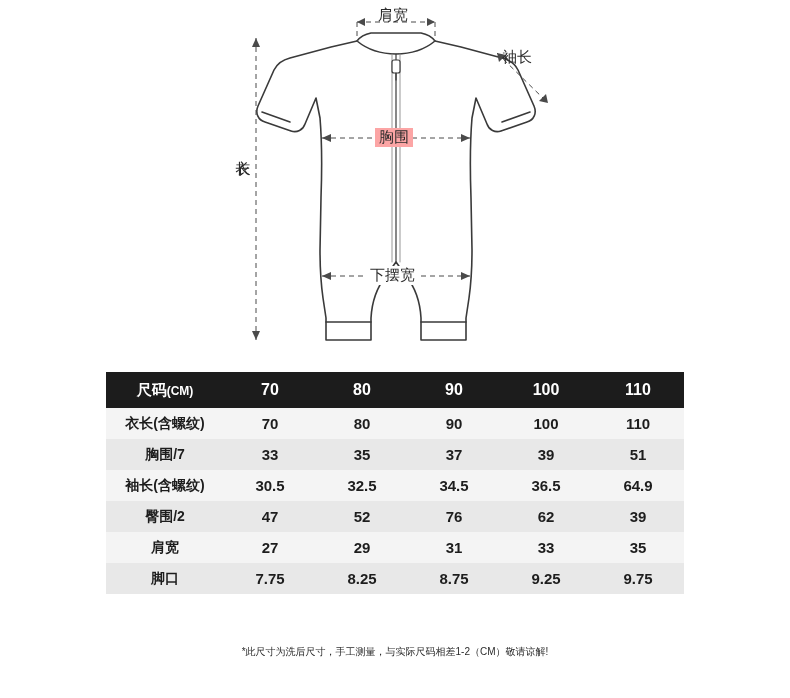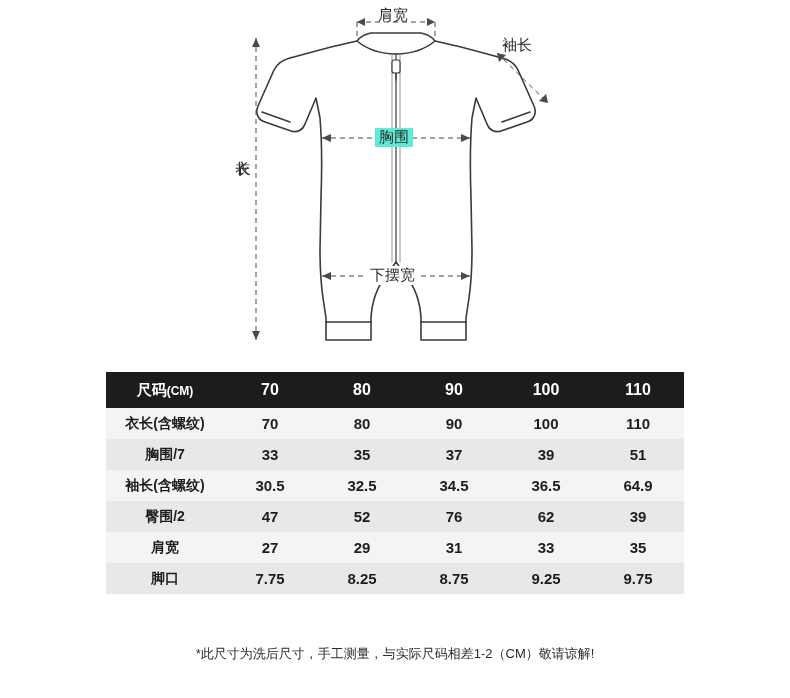--- a/index.html
+++ b/index.html
@@ -89,21 +89,21 @@
   }
   #size-table col.c0 { width: 118px; }
   #size-table col.cx { width: 92px; }
 
   #table-note {
     position: absolute;
     left: 106px;
     top: 645px;
     width: 578px;
     text-align: center;
-    font-size: 13px;
+    font-size: 10px;
     color: #2b2b2b;
   }
 </style>
 </head>
 <body>
 
 <div id="page">
 
   <div id="diagram-area">
 
@@ -196,23 +196,23 @@
         <polygon points="256,38 252,47 260,47"></polygon>
         <polygon points="256,340 252,331 260,331"></polygon>
 
         <polygon points="497,53 506,55 499,62"></polygon>
         <polygon points="548,103 539,101 546,94"></polygon>
       </g>
     </svg>
 
     <div class="dim-label" style="left: 378px; top: 6px;">肩宽</div>
 
-    <div class="dim-label" style="left: 502px; top: 36px; text-align: right;">袖长</div>
-
-    <div class="dim-label" style="left: 375px; top: 128px; background:#5eead4; padding:0 4px;">胸围</div>
+    <div class="dim-label" style="left: 502px; top: 48px; text-align: right;">袖长</div>
+
+    <div class="dim-label" style="left: 375px; top: 128px; background:#fca5a5; padding:0 4px;">胸围</div>
 
     <div class="dim-label vertical" style="left: 233px; top: 148px;">衣长</div>
 
     <div class="dim-label" style="left: 366px; top: 266px; background:#ffffff; padding:0 4px;">下摆宽</div>
   </div>
 
   <table id="size-table">
     <colgroup>
       <col class="c0">
         <col class="cx">

